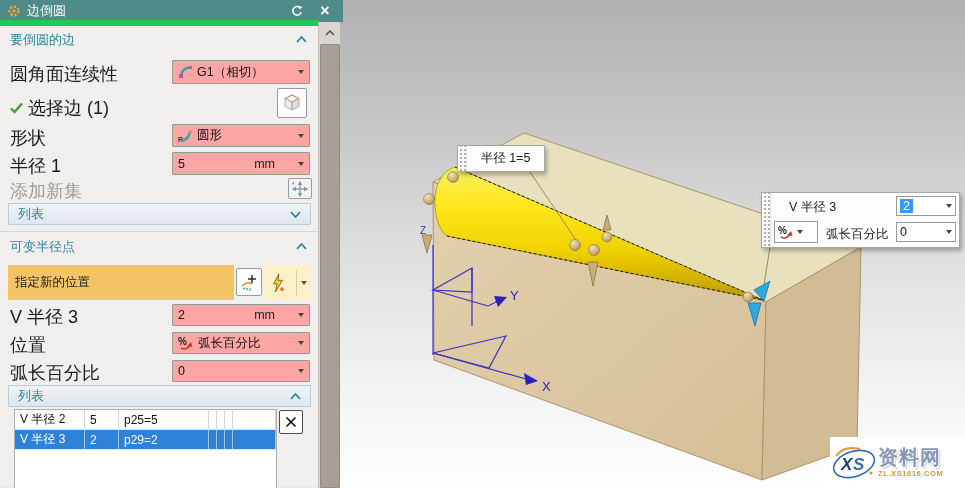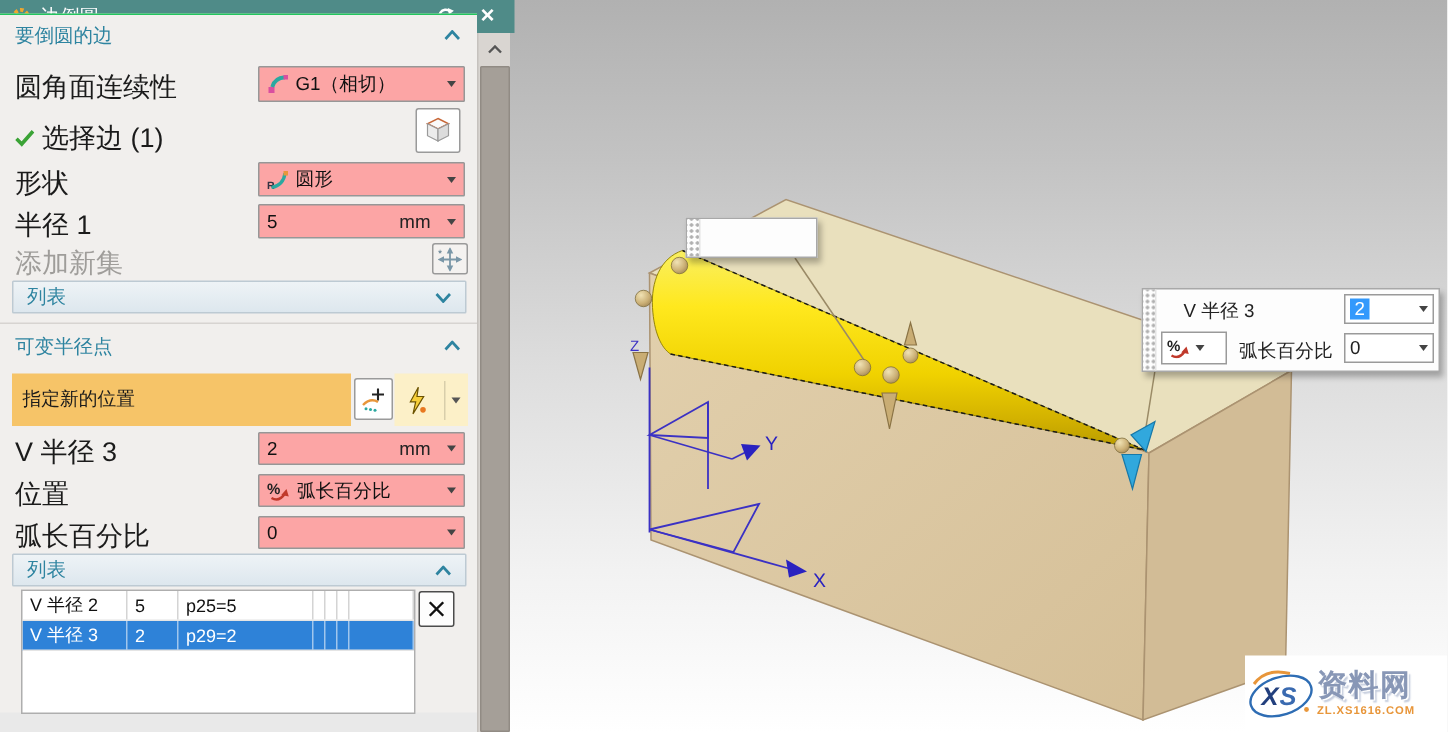--- a/index.html
+++ b/index.html
@@ -44,31 +44,31 @@
   #dialog{position:absolute;left:0;top:0;width:340px;height:488px;padding-left:30px;}
   #titlebar{position:absolute;left:0;top:0;width:343px;height:22px;background:var(--titlebar);
      display:flex;align-items:center;color:#fff;font-size:13px;}
   #titlebar .t-title{margin-left:6px;}
   #titlebar .t-gear{margin-left:7px;display:flex;}
   .t-btn{position:absolute;top:0;width:22px;height:22px;display:flex;align-items:center;
      justify-content:center;color:#fff;cursor:default;}
   #btn-reset{left:286px;}
   #btn-close{left:314px;font-size:16px;font-weight:bold;}
 
-  #dlg-body{position:absolute;left:0;top:9px;width:318px;height:466px;background:#f1efed;
-     border-top:1px solid #22c55e;}
+  #dlg-body{position:absolute;left:0;top:20px;width:318px;height:466px;background:#f1efed;
+     border-top:6px solid #22c55e;}
   .sec-head{position:absolute;font-size:13px;color:var(--accent);}
   .sec-chevron{position:absolute;left:296px;display:flex;}
   .lbl{position:absolute;left:10px;font-size:18px;color:#1b1b1b;height:16px;line-height:16px;white-space:nowrap;}
   .lbl.disabled{color:#9f9d9a;}
   .combo{position:absolute;left:172px;width:138px;background:#fca5a5;border:1px solid #979797;
      border-radius:1px;display:flex;align-items:center;padding:0 5px;font-size:12.5px;color:#111;}
   .combo .ic{display:flex;margin-right:4px;flex:0 0 auto;}
   .combo .val{flex:1;white-space:nowrap;overflow:hidden;}
-  .combo .unit{margin-right:8px;color:#222;}
+  .combo .unit{margin-right:20px;color:#222;}
   .btn{position:absolute;background:#fff;border:1px solid #9a9a9a;border-radius:2px;
      display:flex;align-items:center;justify-content:center;}
   .listbar{position:absolute;left:8px;width:303px;height:22px;
      background:linear-gradient(#eef3f6,#dde7ee);border:1px solid #bdcad3;border-radius:1px;
      display:flex;align-items:center;padding:0 9px;color:var(--accent);font-size:13px;}
   .listbar .sec-chevron{position:static;margin-left:auto;}
   .divider{position:absolute;left:0;width:318px;height:1px;background:#d7d4d1;}
   #specify-row{position:absolute;left:8px;top:239px;width:226px;height:35px;
      background:var(--highlight-orange);display:flex;align-items:center;padding-left:7px;
      font-size:12.5px;color:#1b1b1b;}
@@ -168,20 +168,21 @@
       </g>
 
       <g fill="#31a8dd" stroke="#1778a8" stroke-width="0.8">
         <polygon points="430,281 414,290 424,301"></polygon>
         <polygon points="408,303 421,303 415,326"></polygon>
       </g>
     </svg>
 
     <div id="radius-tip" class="float-box">
       <div class="grip"></div>
+      <div class="tip-text">半径 1=5</div>
     </div>
 
     <div id="osd-editor" class="float-box">
       <div class="grip"></div>
       <div class="ed-body">
         <span class="ed-label" style="left:18px;top:6px;">V 半径 3</span>
         <div class="ed-combo" style="left:125px;top:3px;width:60px;height:20px;">
           <span class="val"><span class="sel-val">2</span></span>
           <span class="caret"></span>
         </div>

